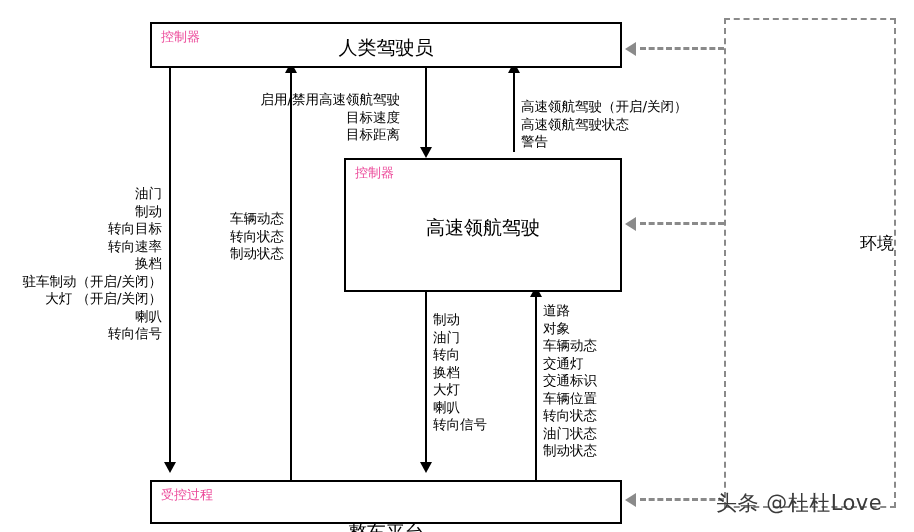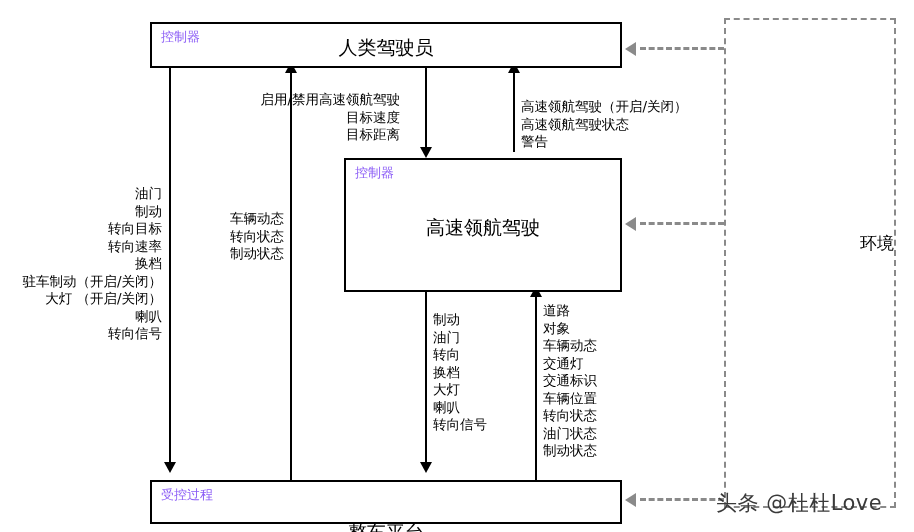--- a/index.html
+++ b/index.html
@@ -23,21 +23,21 @@
     position: absolute;
     background: #ffffff;
     border: 2px solid #000000;
     box-sizing: border-box;
   }
   .box-role {
     position: absolute;
     top: 6px;
     left: 9px;
     font-size: 13px;
-    color: #8b5cf6;
+    color: #ec4899;
     line-height: 1.1;
     white-space: nowrap;
     text-align: center;
   }
   .box-title {
     position: absolute;
     left: 0;
     right: 0;
     text-align: center;
     font-size: 19px;

